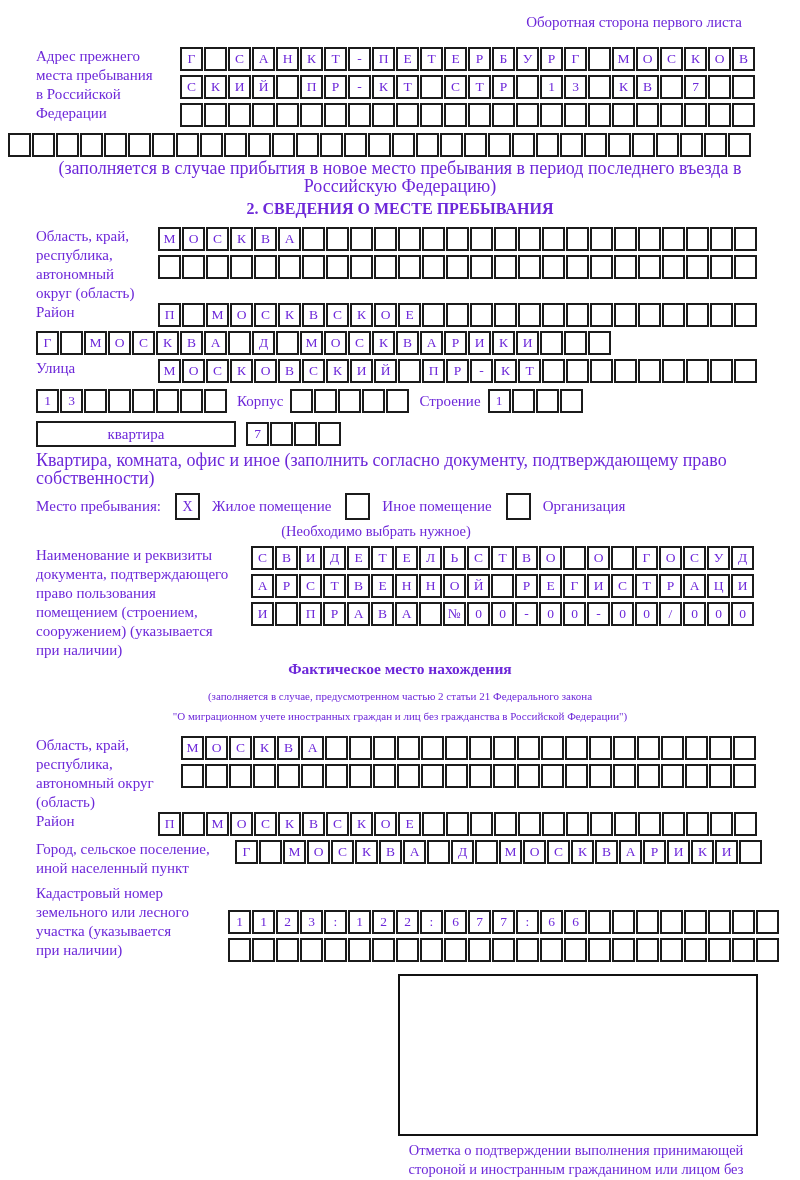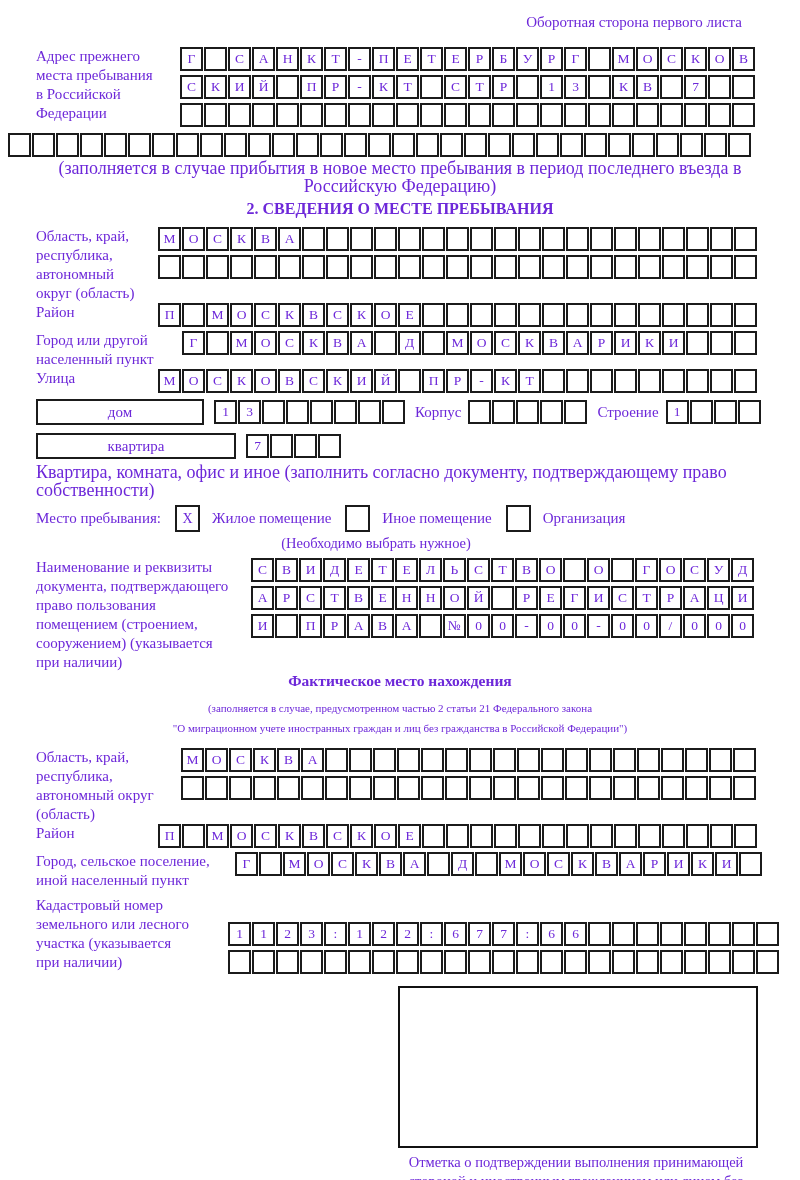--- a/index.html
+++ b/index.html
@@ -266,22 +266,20 @@
         <span class="cb"></span>
         <span class="cb"></span>
         <span class="cb"></span>
         <span class="cb"></span>
         <span class="cb"></span>
         <span class="cb"></span>
       </div>
   </div>
 
   <div class="field">
-    <div class="label lines w-city1">Город или другой
-населенный пункт</div>
     <div class="cellrow">
         <span class="cb">Г</span>
         <span class="cb"></span>
         <span class="cb">М</span>
         <span class="cb">О</span>
         <span class="cb">С</span>
         <span class="cb">К</span>
         <span class="cb">В</span>
         <span class="cb">А</span>
         <span class="cb"></span>
@@ -328,21 +326,20 @@
         <span class="cb"></span>
         <span class="cb"></span>
         <span class="cb"></span>
         <span class="cb"></span>
         <span class="cb"></span>
         <span class="cb"></span>
       </div>
   </div>
 
   <div class="row-house">
-    <div class="wb wb-house">дом</div>
     <div class="cellrow">
         <span class="cb">1</span>
         <span class="cb">3</span>
         <span class="cb"></span>
         <span class="cb"></span>
         <span class="cb"></span>
         <span class="cb"></span>
         <span class="cb"></span>
         <span class="cb"></span>
       </div>

